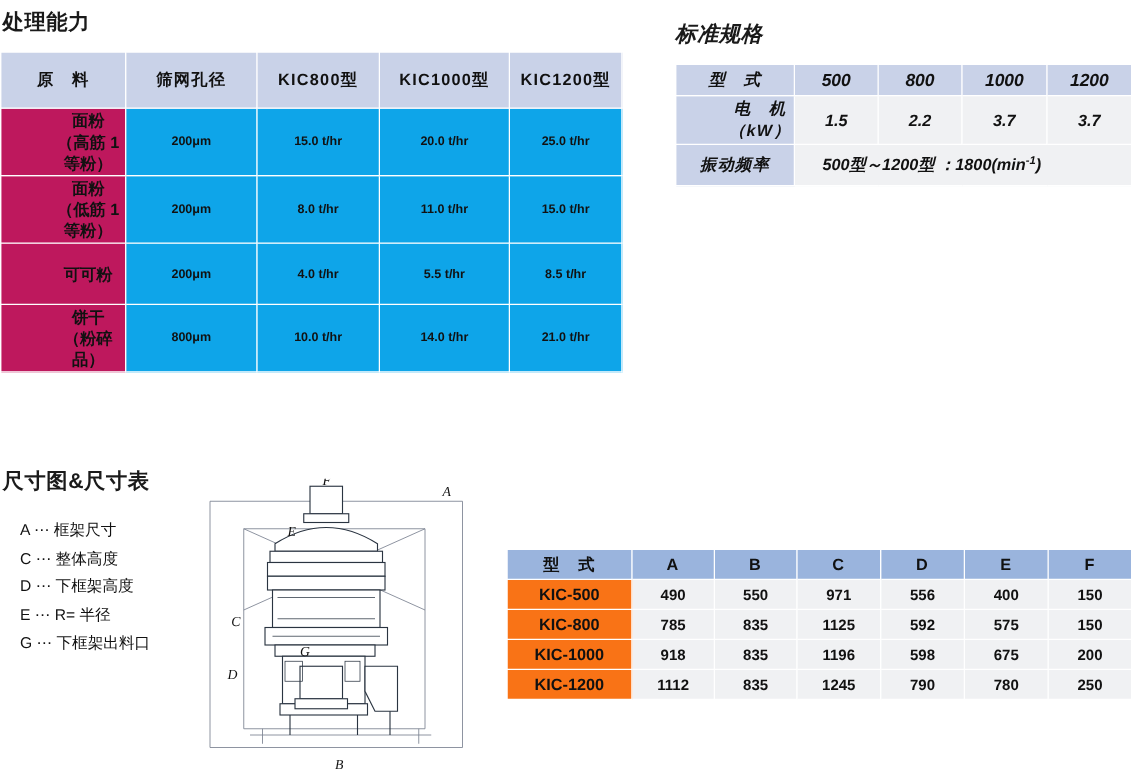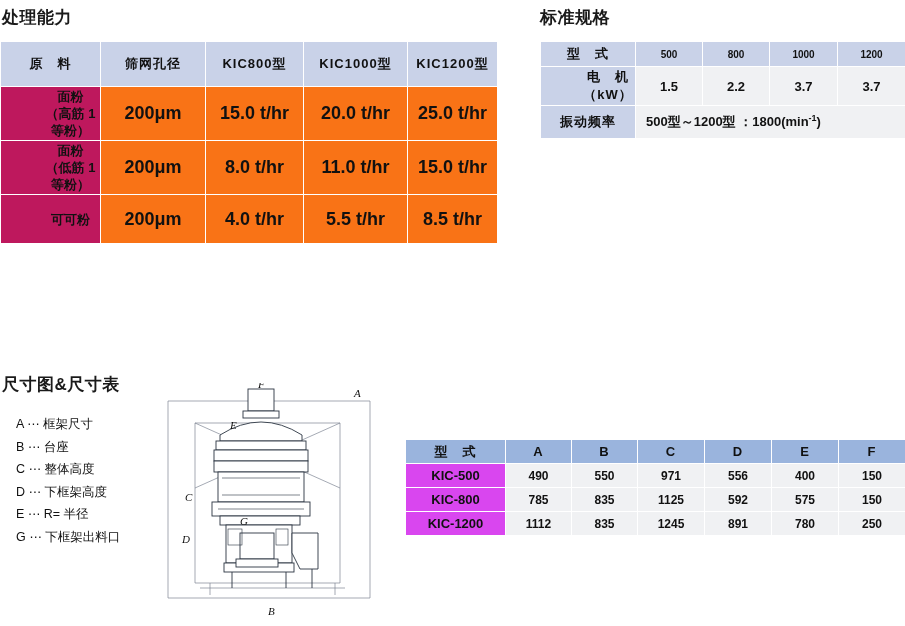--- a/index.html
+++ b/index.html
@@ -53,30 +53,31 @@
     letter-spacing: 1px;
   }
   #cap-table td.rowhead {
     background: #be185d;
     height: 46px;
     font-size: 13px;
     line-height: 17px;
     color: #111;
   }
   #cap-table td.cell {
-    background: #f97316;
-    font-size: 18px;
+    background: #0ea5e9;
+    font-size: 10px;
     color: #111;
   }
   
   #spec-block {
     position: absolute;
     left: 540px;
-    top: 6px;
+    top: 16px;
     width: 365px;
+    font-style: italic;
   }
   #spec-table {
     margin-top: 12px;
     width: 365px;
     table-layout: fixed;
     font-size: 12px;
   }
   #spec-table td {
     border: 1px solid #ffffff;
   }
@@ -84,33 +85,33 @@
     background: #c9d2e8;
     width: 95px;
     text-align: center;
     font-size: 13px;
     letter-spacing: 1px;
     height: 22px;
   }
   #spec-table td.hdr {
     background: #c9d2e8;
     text-align: center;
-    font-size: 10px;
+    font-size: 14px;
     height: 20px;
   }
   #spec-table td.val {
     background: #f0f1f3;
     text-align: center;
     font-size: 13px;
     height: 26px;
   }
   #spec-table td.wide {
     background: #f0f1f3;
     text-align: left;
-    padding-left: 10px;
+    padding-left: 22px;
     font-size: 13px;
     height: 30px;
   }
   #spec-table td.wide.multi {
     line-height: 19px;
     padding-top: 3px;
     padding-bottom: 3px;
     height: 42px;
   }
   .two-line { display:block;margin-left:40px; }
@@ -155,21 +156,21 @@
     text-align: center;
     font-weight: bold;
     height: 21px;
   }
   #dim-table td.hdr {
     background: #9ab4dd;
     font-size: 13px;
     letter-spacing: 1px;
   }
   #dim-table td.model {
-    background: #d946ef;
+    background: #f97316;
     font-size: 13px;
   }
   #dim-table td.num {
     background: #f0f1f3;
     font-size: 12px;
   }
   .sup { font-size: 9px; vertical-align: super; }
 </style>
 </head>
 <body>
@@ -216,20 +217,30 @@
       </tr>
       <tr>
         <td class="rowhead">
           <span class="two-line">可可粉</span>
         </td>
         <td class="cell">200μm</td>
         <td class="cell">4.0 t/hr</td>
         <td class="cell">5.5 t/hr</td>
         <td class="cell">8.5 t/hr</td>
       </tr>
+      <tr>
+        <td class="rowhead">
+          <span class="two-line">饼干</span>
+          <span class="two-line">（粉碎品）</span>
+        </td>
+        <td class="cell">800μm</td>
+        <td class="cell">10.0 t/hr</td>
+        <td class="cell">14.0 t/hr</td>
+        <td class="cell">21.0 t/hr</td>
+      </tr>
     </tbody>
   </table>
 </div>
 
 <div id="spec-block">
   <div class="section-title">标准规格</div>
   <table class="grid" id="spec-table">
     <colgroup>
       <col style="width:95px">
       <col style="width:67px">
@@ -261,21 +272,20 @@
       </tr>
     </tbody>
   </table>
 </div>
 
 <div id="dim-block">
   <div class="section-title">尺寸图&amp;尺寸表</div>
 
   <div id="legend">
     <div>A ⋯ 框架尺寸</div>
-    <div>B ⋯ 台座</div>
     <div>C ⋯ 整体高度</div>
     <div>D ⋯ 下框架高度</div>
     <div>E ⋯ R= 半径</div>
     <div>G ⋯ 下框架出料口</div>
   </div>
 
   <svg id="drawing" viewBox="0 0 260 240">
     <g stroke="#7e8594" stroke-width="0.7" fill="none">
 
       <line x1="28" y1="18" x2="28" y2="215"></line>
@@ -377,23 +387,32 @@
       <tr>
         <td class="model">KIC-800</td>
         <td class="num">785</td>
         <td class="num">835</td>
         <td class="num">1125</td>
         <td class="num">592</td>
         <td class="num">575</td>
         <td class="num">150</td>
       </tr>
       <tr>
+        <td class="model">KIC-1000</td>
+        <td class="num">918</td>
+        <td class="num">835</td>
+        <td class="num">1196</td>
+        <td class="num">598</td>
+        <td class="num">675</td>
+        <td class="num">200</td>
+      </tr>
+      <tr>
         <td class="model">KIC-1200</td>
         <td class="num">1112</td>
         <td class="num">835</td>
         <td class="num">1245</td>
-        <td class="num">891</td>
+        <td class="num">790</td>
         <td class="num">780</td>
         <td class="num">250</td>
       </tr>
     </tbody>
   </table>
 </div>
 
 </body></html>

